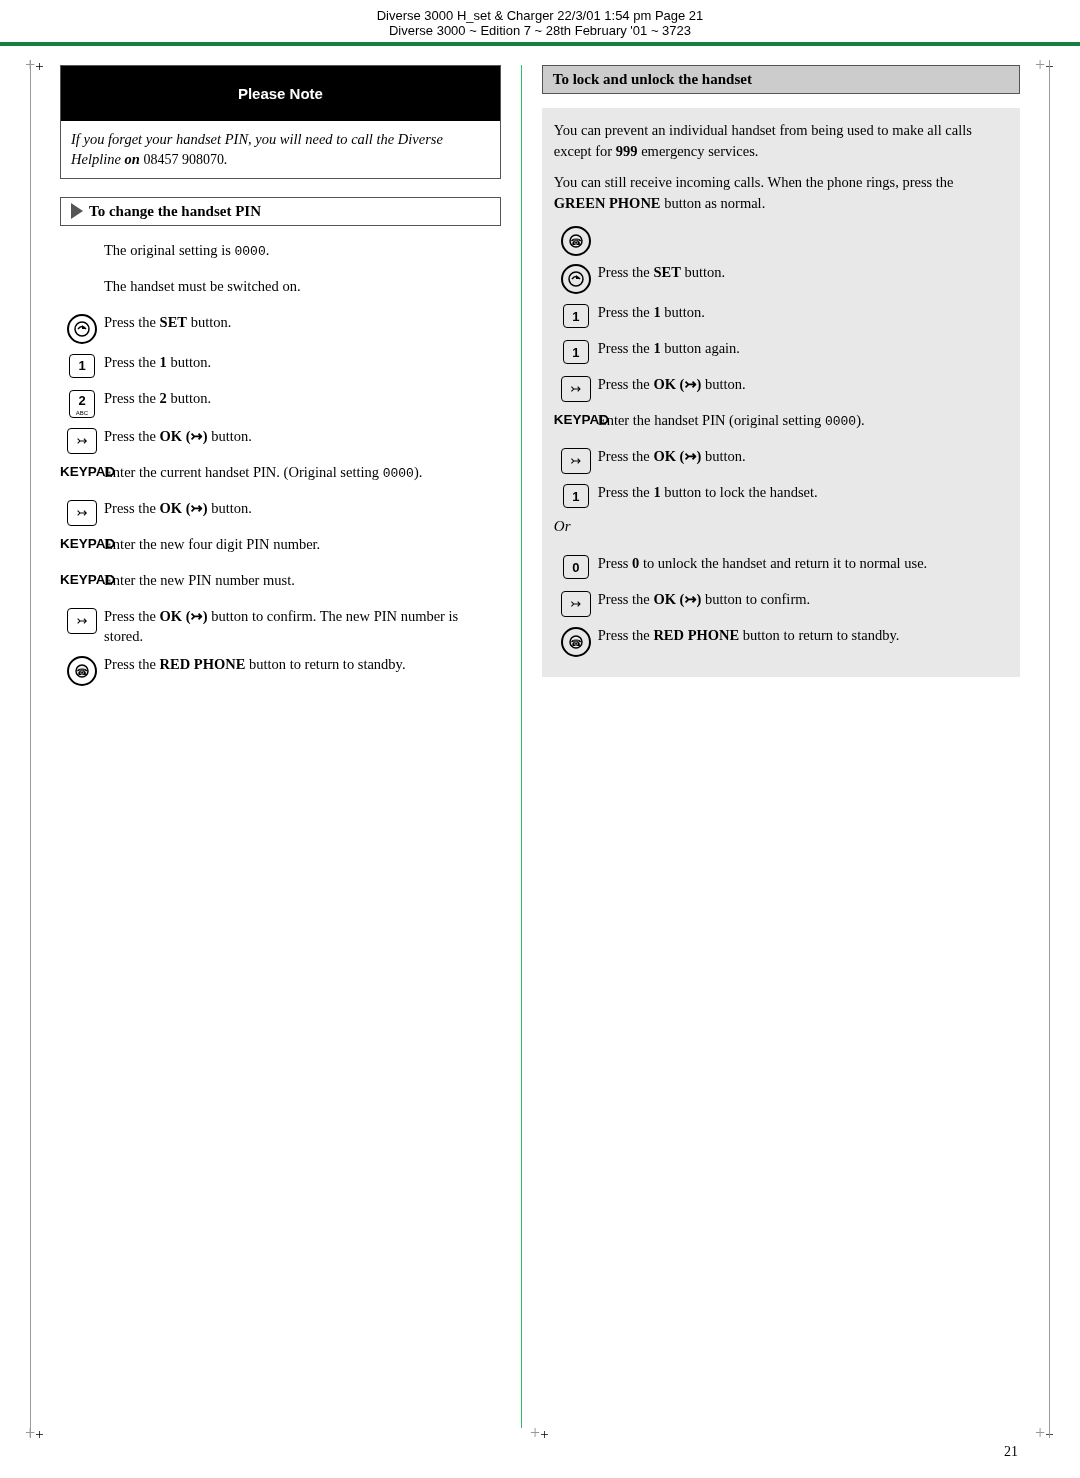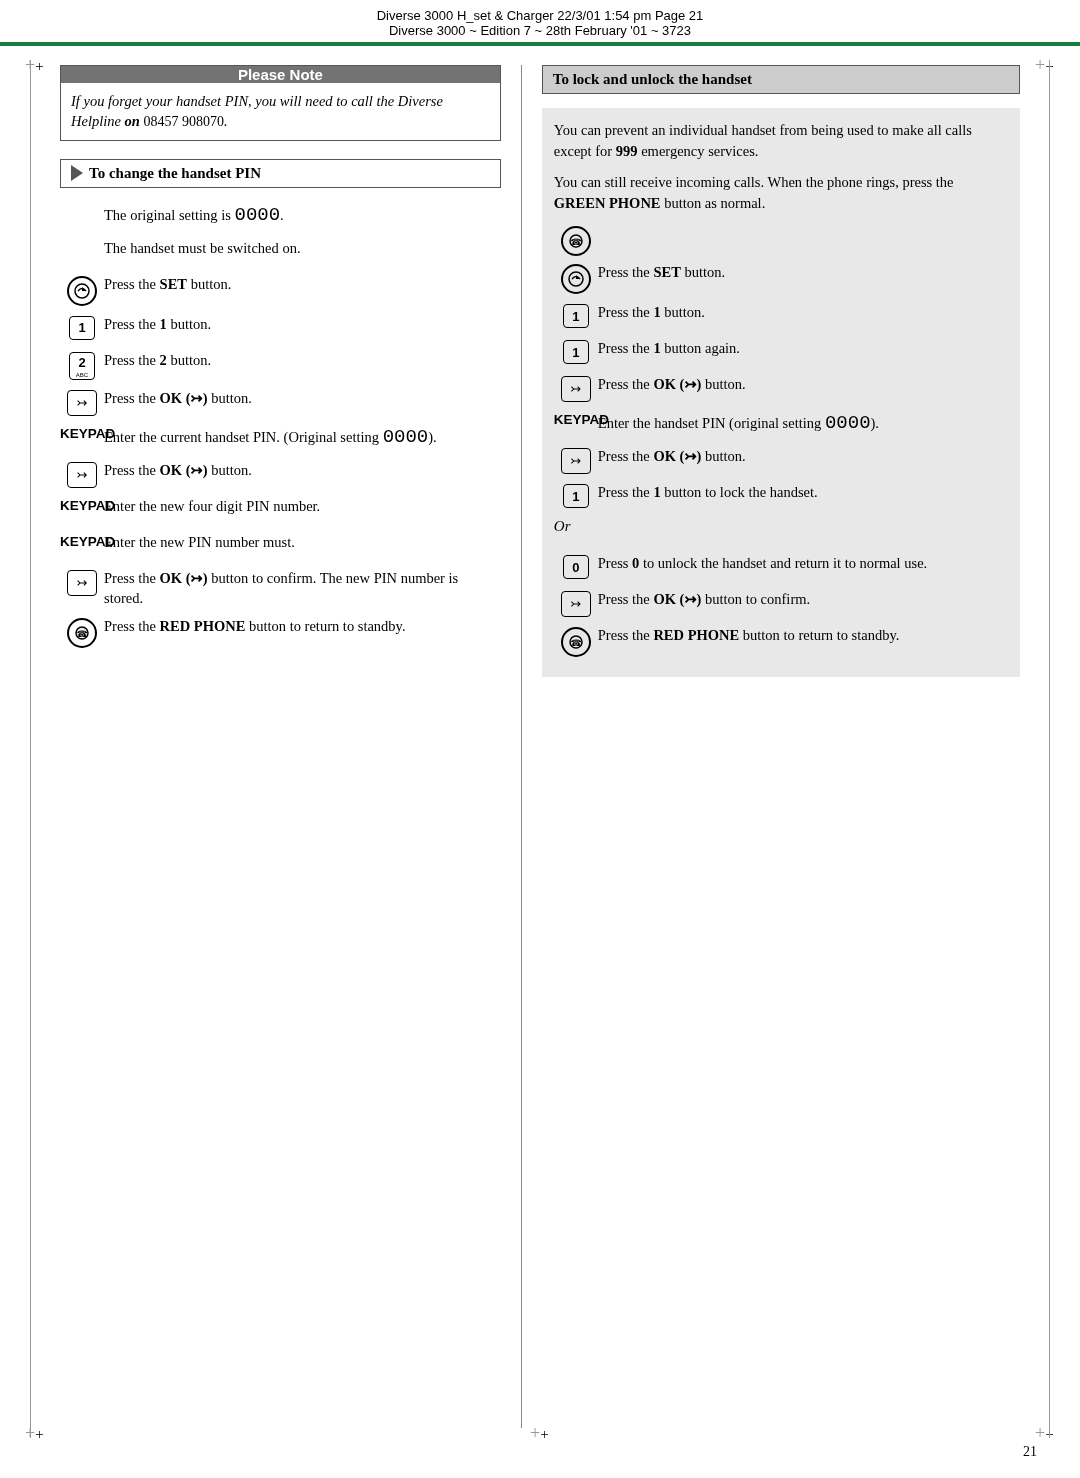--- a/index.html
+++ b/index.html
@@ -70,26 +70,26 @@
       border-left: 1px solid #22c55e;
     }
 
     
     .please-note-box {
       border: 1.5px solid #555;
       margin-bottom: 18px;
     }
 
     .please-note-header {
-      background: #737373;
+      background: #000000;
       color: #fff;
       text-align: center;
       font-weight: bold;
       font-size: 15px;
-      padding: 0 0;
+      padding: 19px 0;
       font-family: Arial, sans-serif;
     }
 
     .please-note-body {
       padding: 8px 10px;
       font-style: italic;
       font-size: 14.5px;
       line-height: 1.4;
     }
 
@@ -248,21 +248,21 @@
       font-style: italic;
       font-size: 15px;
       margin-bottom: 18px;
       margin-top: 2px;
     }
 
     
     .page-number {
       position: absolute;
       bottom: 18px;
-      right: 43px;
+      right: 62px;
       font-size: 14px;
     }
 
     
     .crosshair {
       position: absolute;
       width: 20px;
       height: 20px;
     }
     .crosshair::before {
@@ -272,21 +272,21 @@
     }
 
     .crosshair-tl { top: 55px; left: 25px; }
     .crosshair-tr { top: 55px; right: 25px; }
     .crosshair-bl { bottom: 35px; left: 25px; }
     .crosshair-br { bottom: 35px; right: 25px; }
     .crosshair-bm { bottom: 35px; left: 50%; transform: translateX(-50%); }
 
     .zebra-char {
       font-family: 'Courier New', monospace;
-      font-size: 19px;
+      font-size: 13px;
     }
 
     .right-col-shaded {
       background: #e8e8e8;
       padding: 12px 12px;
     }
 
   </style>
 </head>
 <body>

